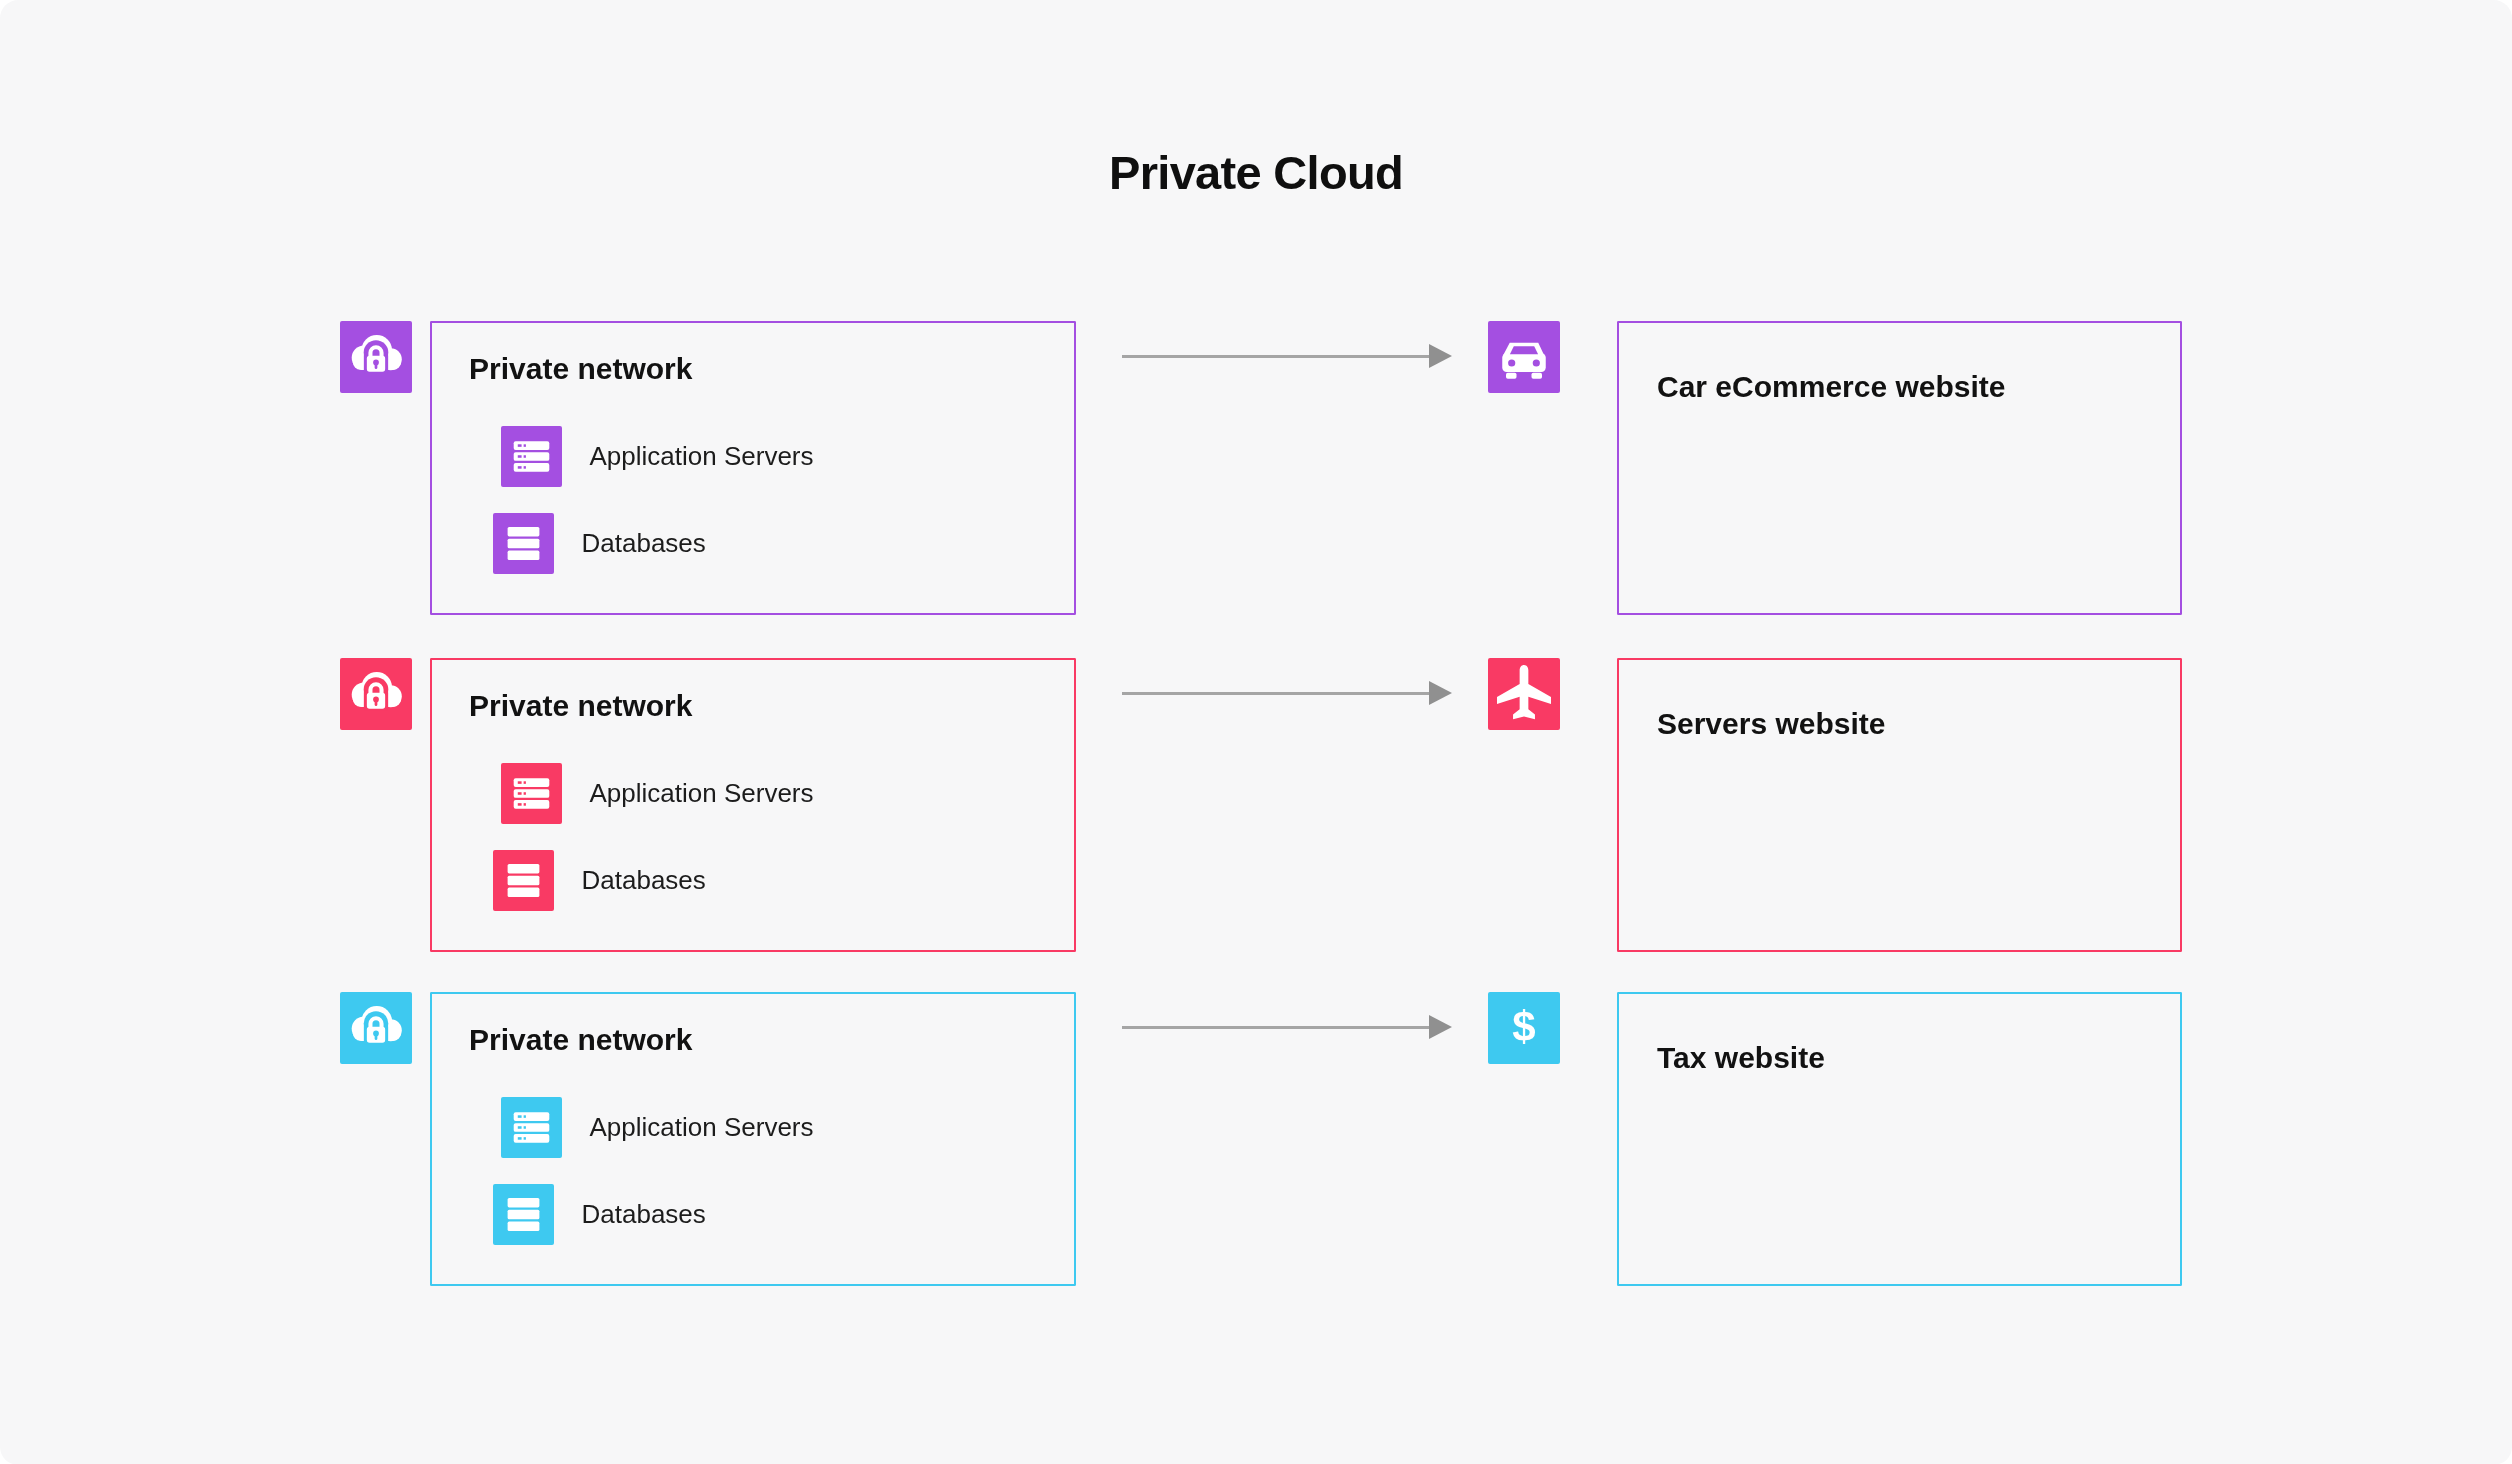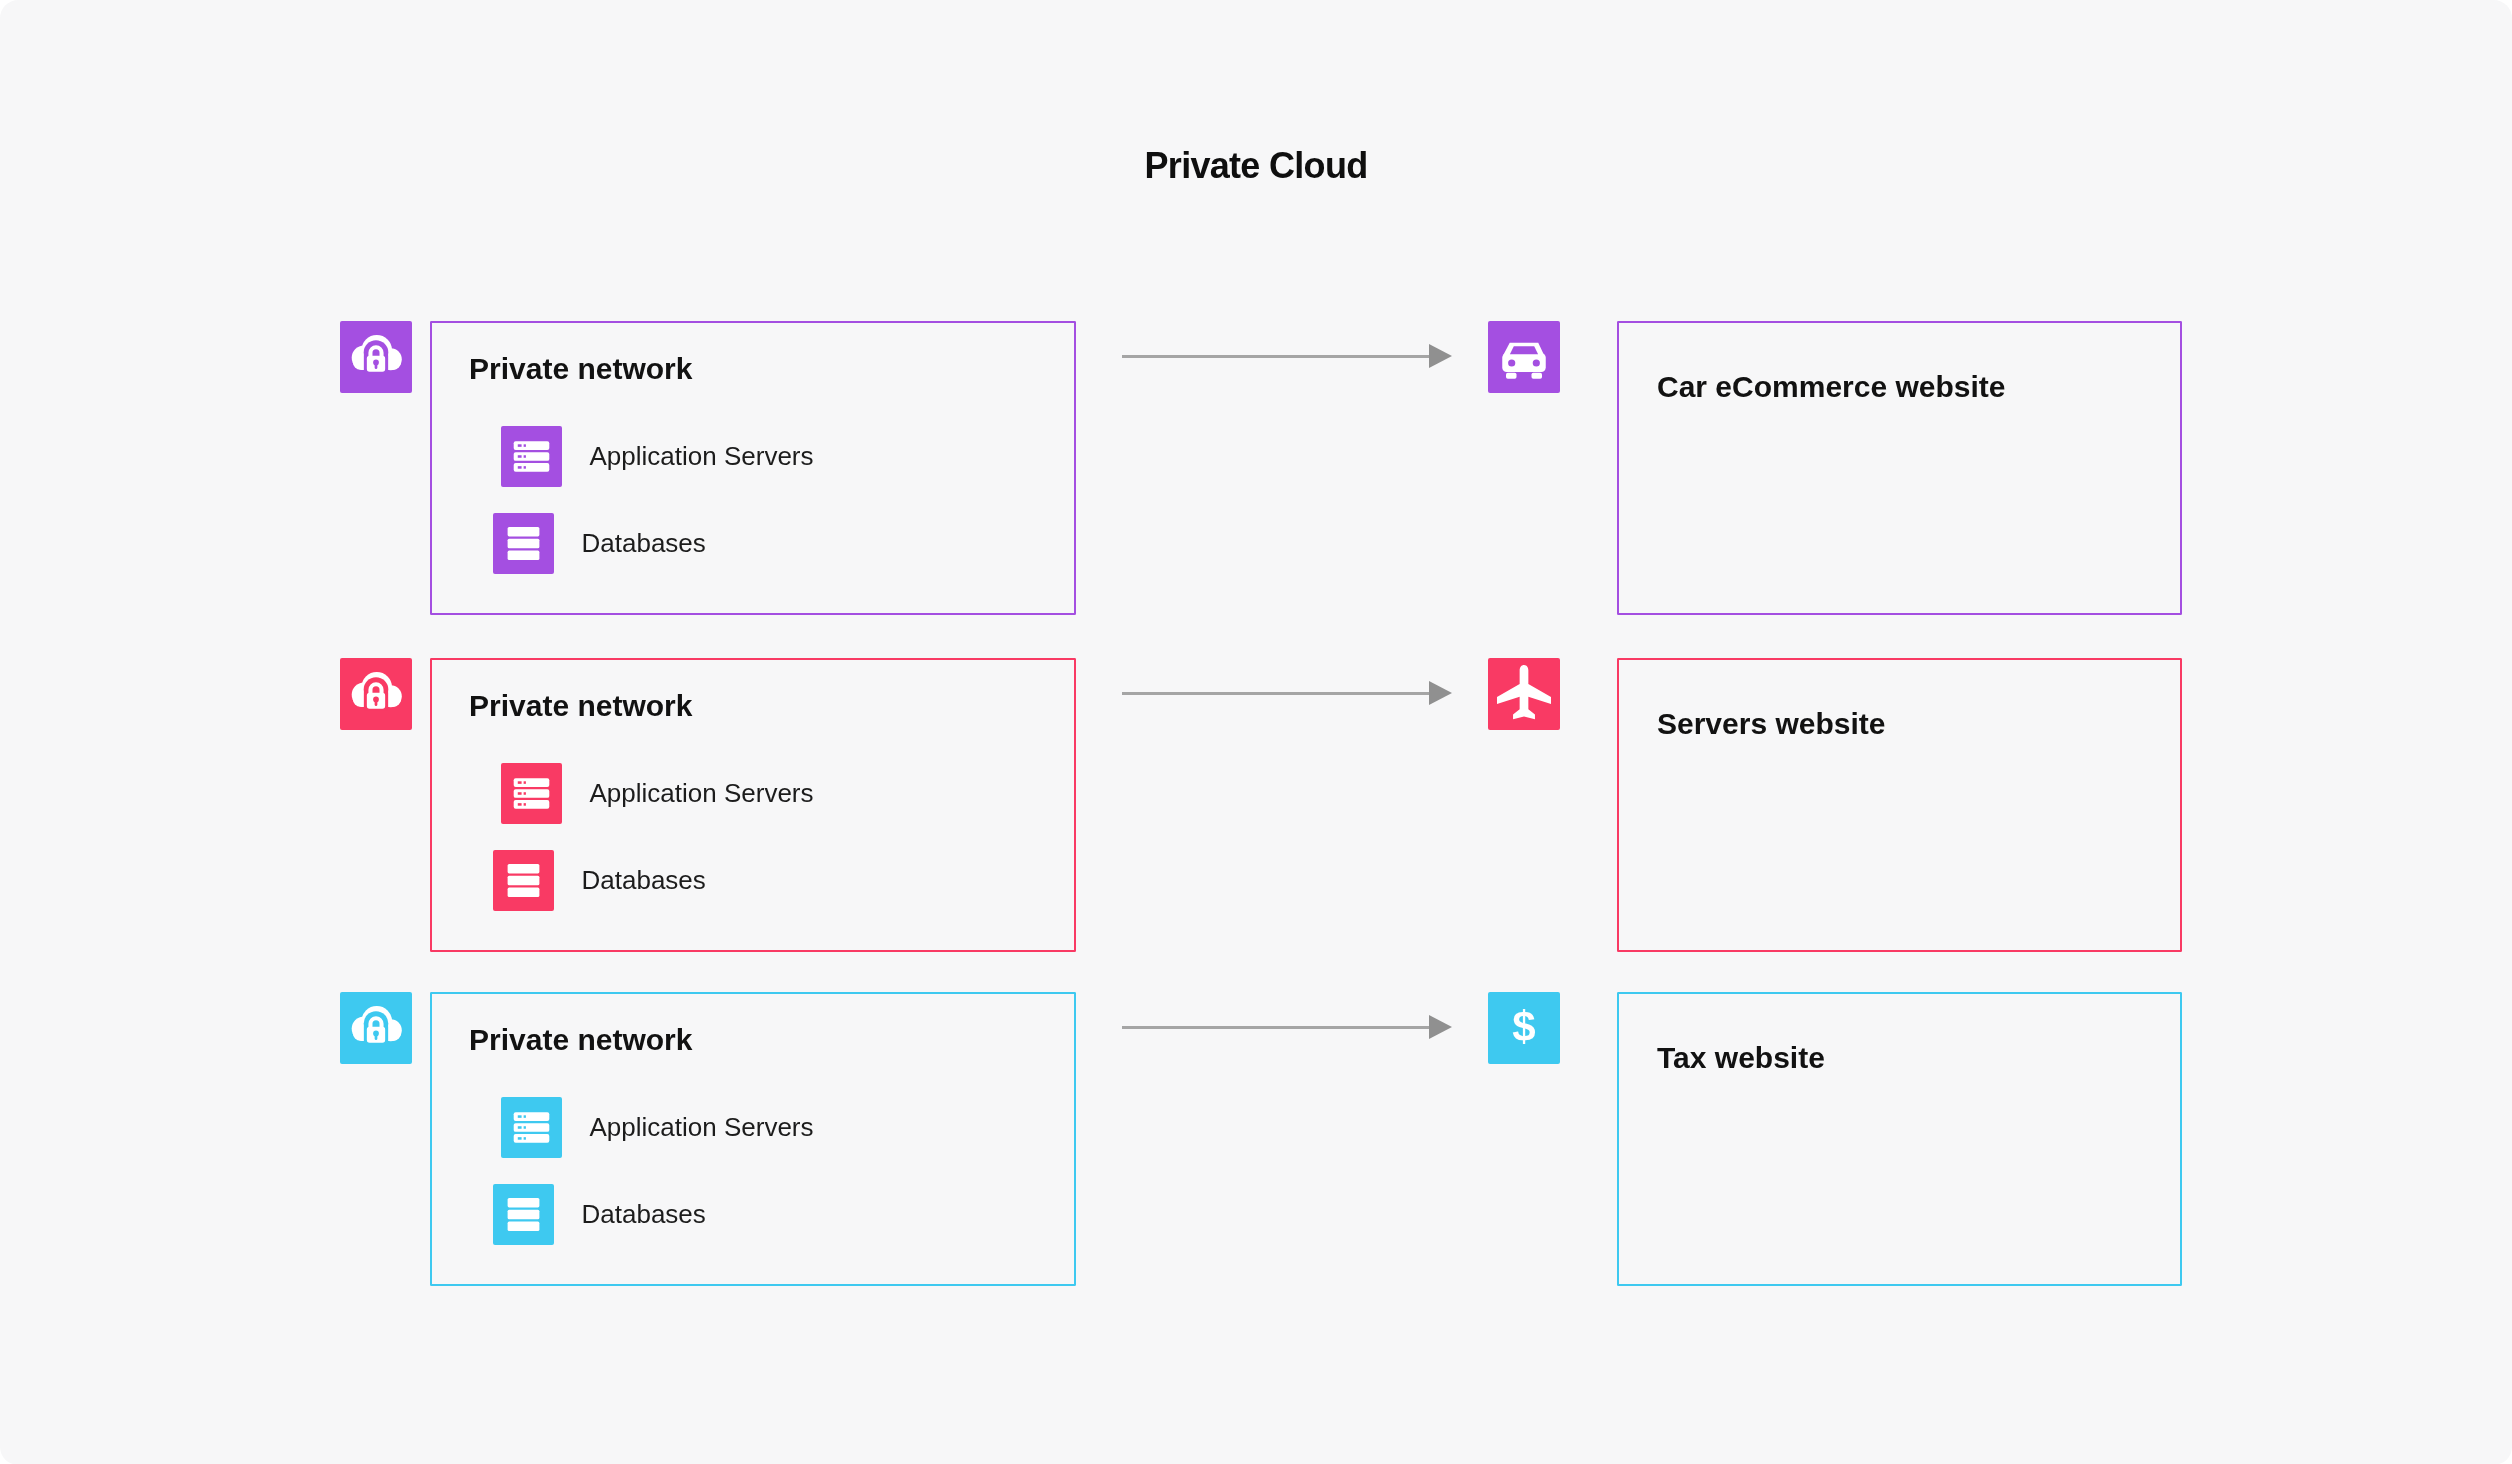--- a/index.html
+++ b/index.html
@@ -8,21 +8,21 @@
     width:2512px;height:1465px;
     background:#F7F7F8;
     border-radius:18.3px;
     overflow:hidden;
     font-family:"Liberation Sans","DejaVu Sans",sans-serif;
     color:#141414;
   }
   .diagram-title{
     position:absolute;left:0;top:145px;width:2512px;
     text-align:center;
-    font-size:36px;font-weight:700;letter-spacing:-0.7px;color:#0f0f0f;
+    font-size:47px;font-weight:700;letter-spacing:-0.7px;color:#0f0f0f;
   }
   .row{position:absolute;left:340px;width:2148px;height:294px;}
   .row-1{top:321px;} .row-2{top:658px;} .row-3{top:992px;}
 
   .tile{
     position:absolute;
     background:var(--accent);
     border-radius:2px;
     display:flex;align-items:center;justify-content:center;
   }

